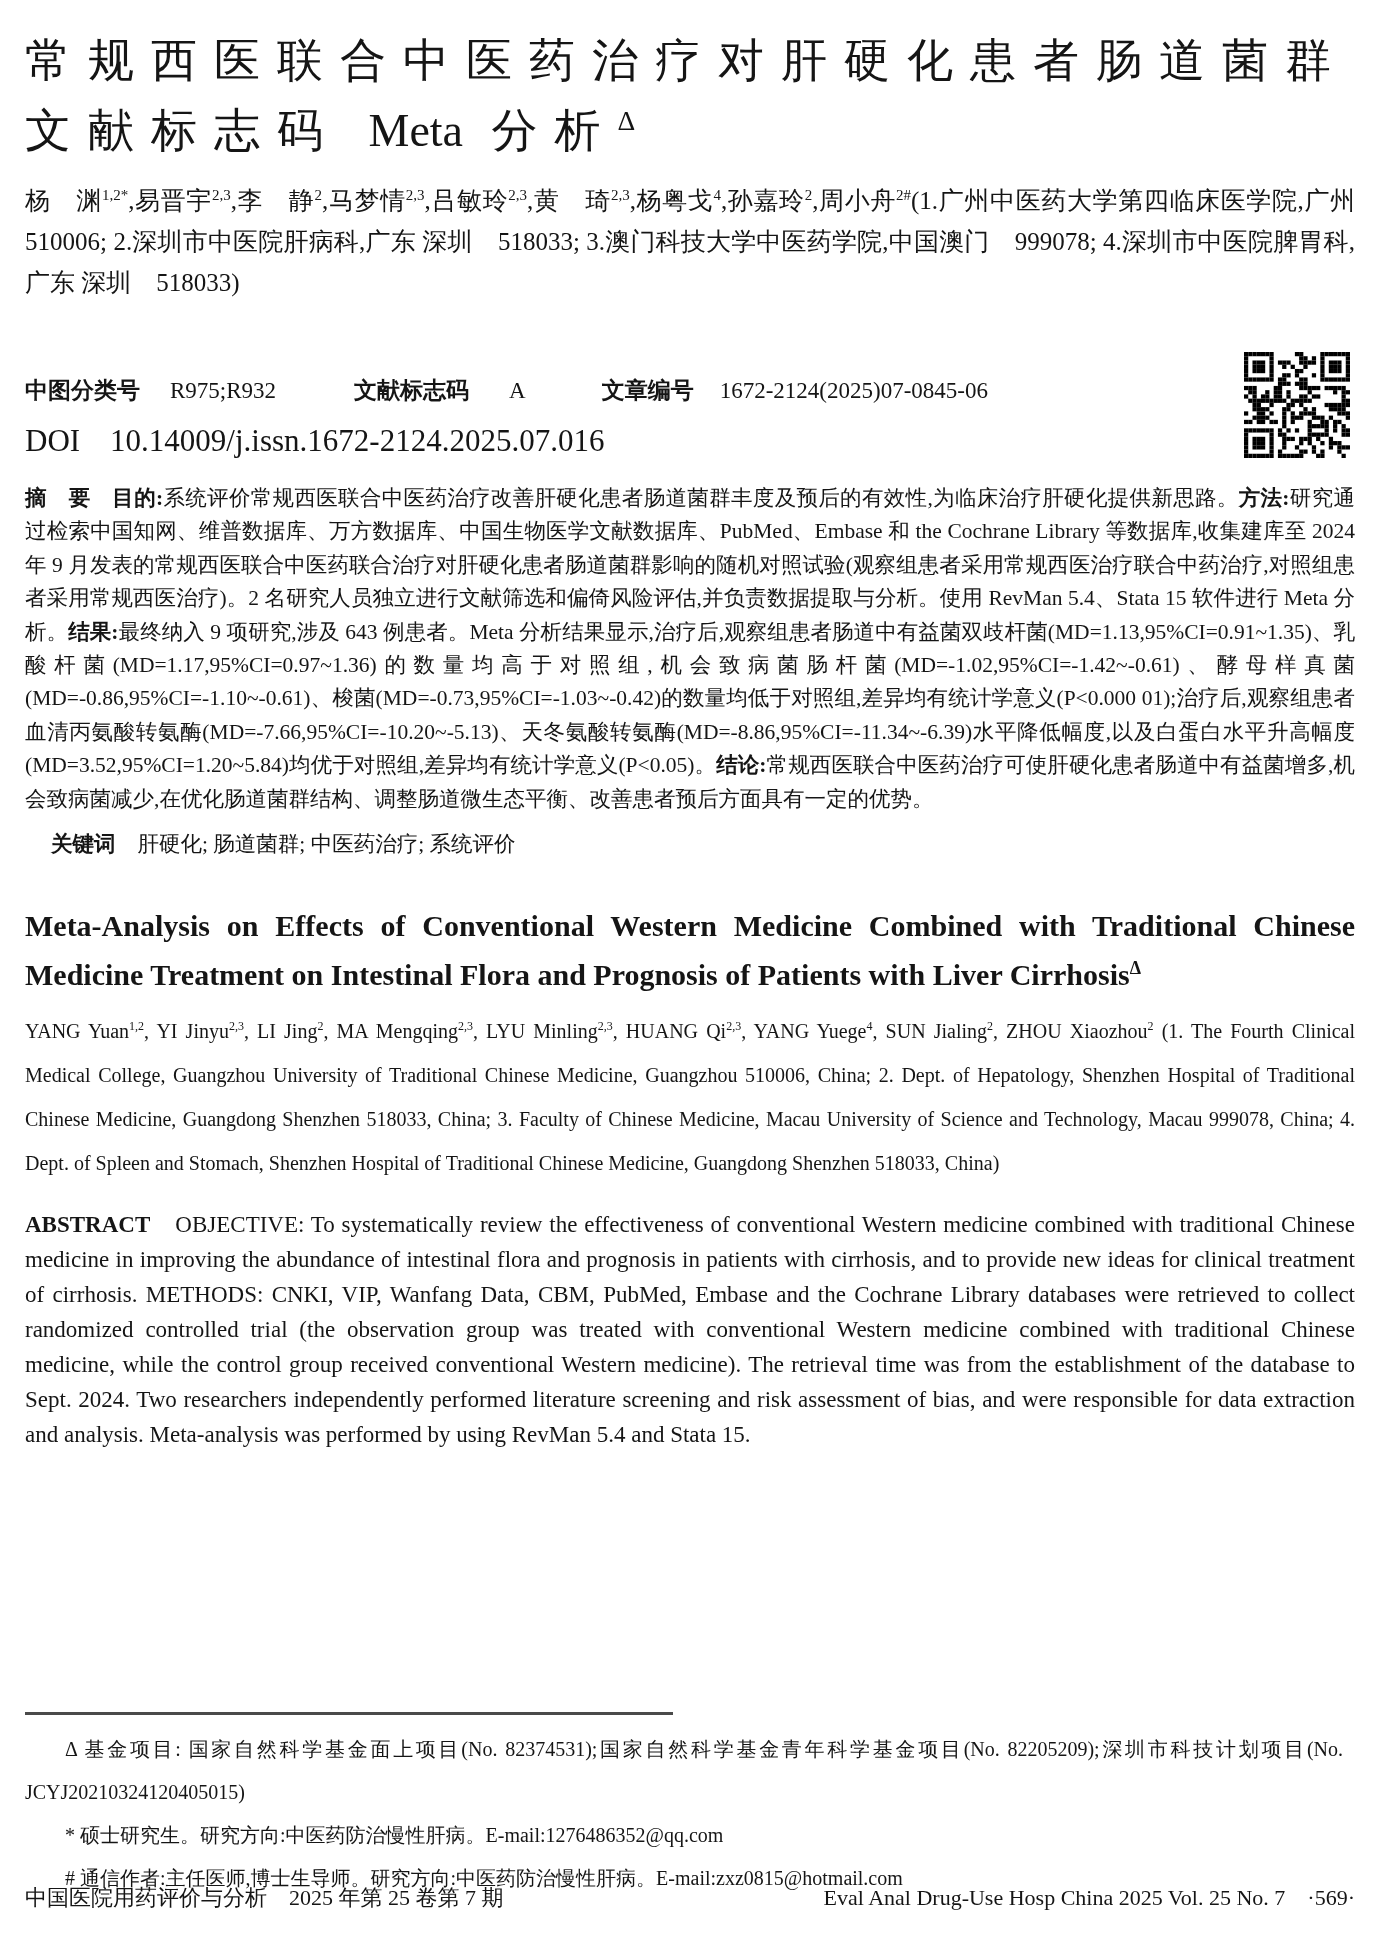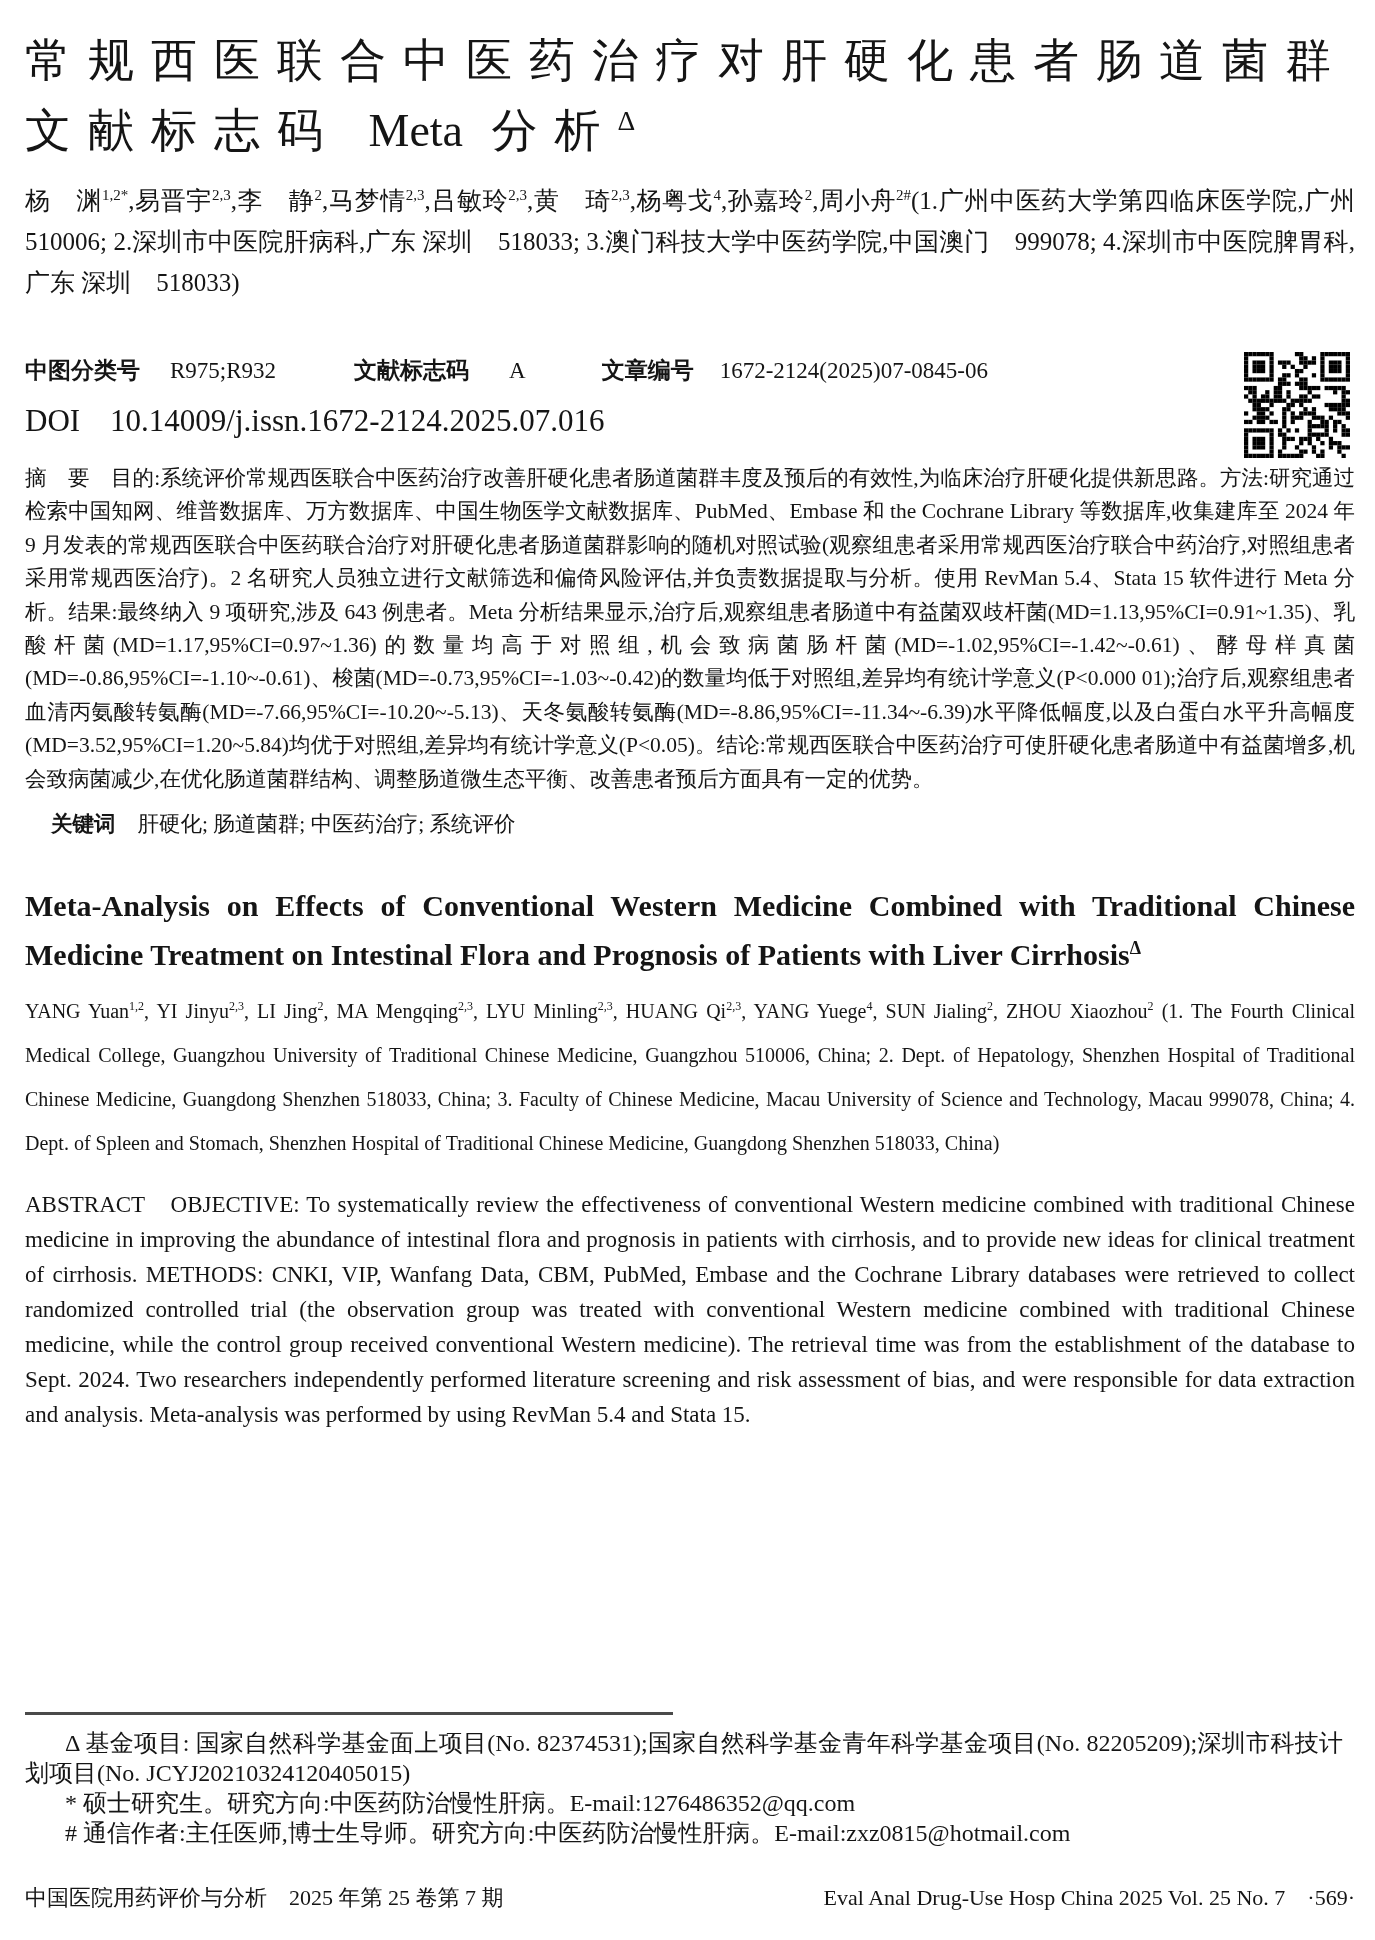--- a/index.html
+++ b/index.html
@@ -2,32 +2,32 @@
 <html><head>
 <meta charset="utf-8">
 <style>
   html,body{margin:0;padding:0;}
   body{
     width:1375px;height:1940px;background:#ffffff;color:#151515;
     font-family:"Liberation Serif","DejaVu Serif",serif;
     position:relative;overflow:hidden;
   }
   .content{padding:0 20px 0 25px;}
-  .b{font-weight:400;margin-top:6px;}
+  .b{font-weight:700;margin-top:6px;}
   .sp{letter-spacing:17px;}
   sup{font-size:60%;line-height:0;vertical-align:super;letter-spacing:0;}
 
   .title-zh{
     padding-top:26px;font-size:46px;line-height:70px;font-weight:400;
     font-family:"Liberation Serif","DejaVu Serif",serif;
   }
   .authors-zh{
     margin-top:14px;font-size:25px;line-height:41px;text-align:justify;
   }
-  .meta-row{margin-top:52px;font-size:23px;line-height:30px;white-space:nowrap;}
+  .meta-row{margin-top:72px;font-size:23px;line-height:30px;white-space:nowrap;}
   .meta-row .lab{font-weight:700;font-family:"Liberation Sans","DejaVu Sans",sans-serif;}
   .meta-row .v1{margin-left:30px;}
   .meta-row .g1{margin-left:78px;}
   .meta-row .v2{margin-left:40px;}
   .meta-row .g2{margin-left:76px;}
   .meta-row .v3{margin-left:26px;}
   .doi-row{margin-top:20px;font-size:31px;line-height:30px;}
   .doi-row .v{margin-left:30px;}
 
   .abstract-zh{
@@ -39,21 +39,21 @@
 
   .title-en{
     margin-top:40px;font-size:30px;line-height:49px;font-weight:700;text-align:justify;
   }
   .authors-en{margin-top:10px;font-size:20px;line-height:44px;text-align:justify;}
   .abstract-en{margin-top:22px;font-size:23px;line-height:35px;text-align:justify;}
 
   .qr{position:absolute;left:1244px;top:352px;width:106px;height:106px;}
 
   .footnote-sep{position:absolute;left:25px;top:1712px;width:648px;height:3px;background:#4a4a4a;}
-  .footnotes{position:absolute;left:25px;right:32px;top:1728px;font-size:24px;line-height:30px;text-align:justify;}
+  .footnotes{position:absolute;left:25px;right:32px;top:1728px;font-size:20px;line-height:43px;text-align:justify;}
   .footnotes p{margin:0;text-indent:40px;}
 
   .footer{position:absolute;left:25px;right:20px;top:1884px;display:flex;justify-content:space-between;font-size:22px;line-height:28px;}
 </style>
 </head>
 <body>
 
 <div class="content">
 
   <div class="title-zh">

